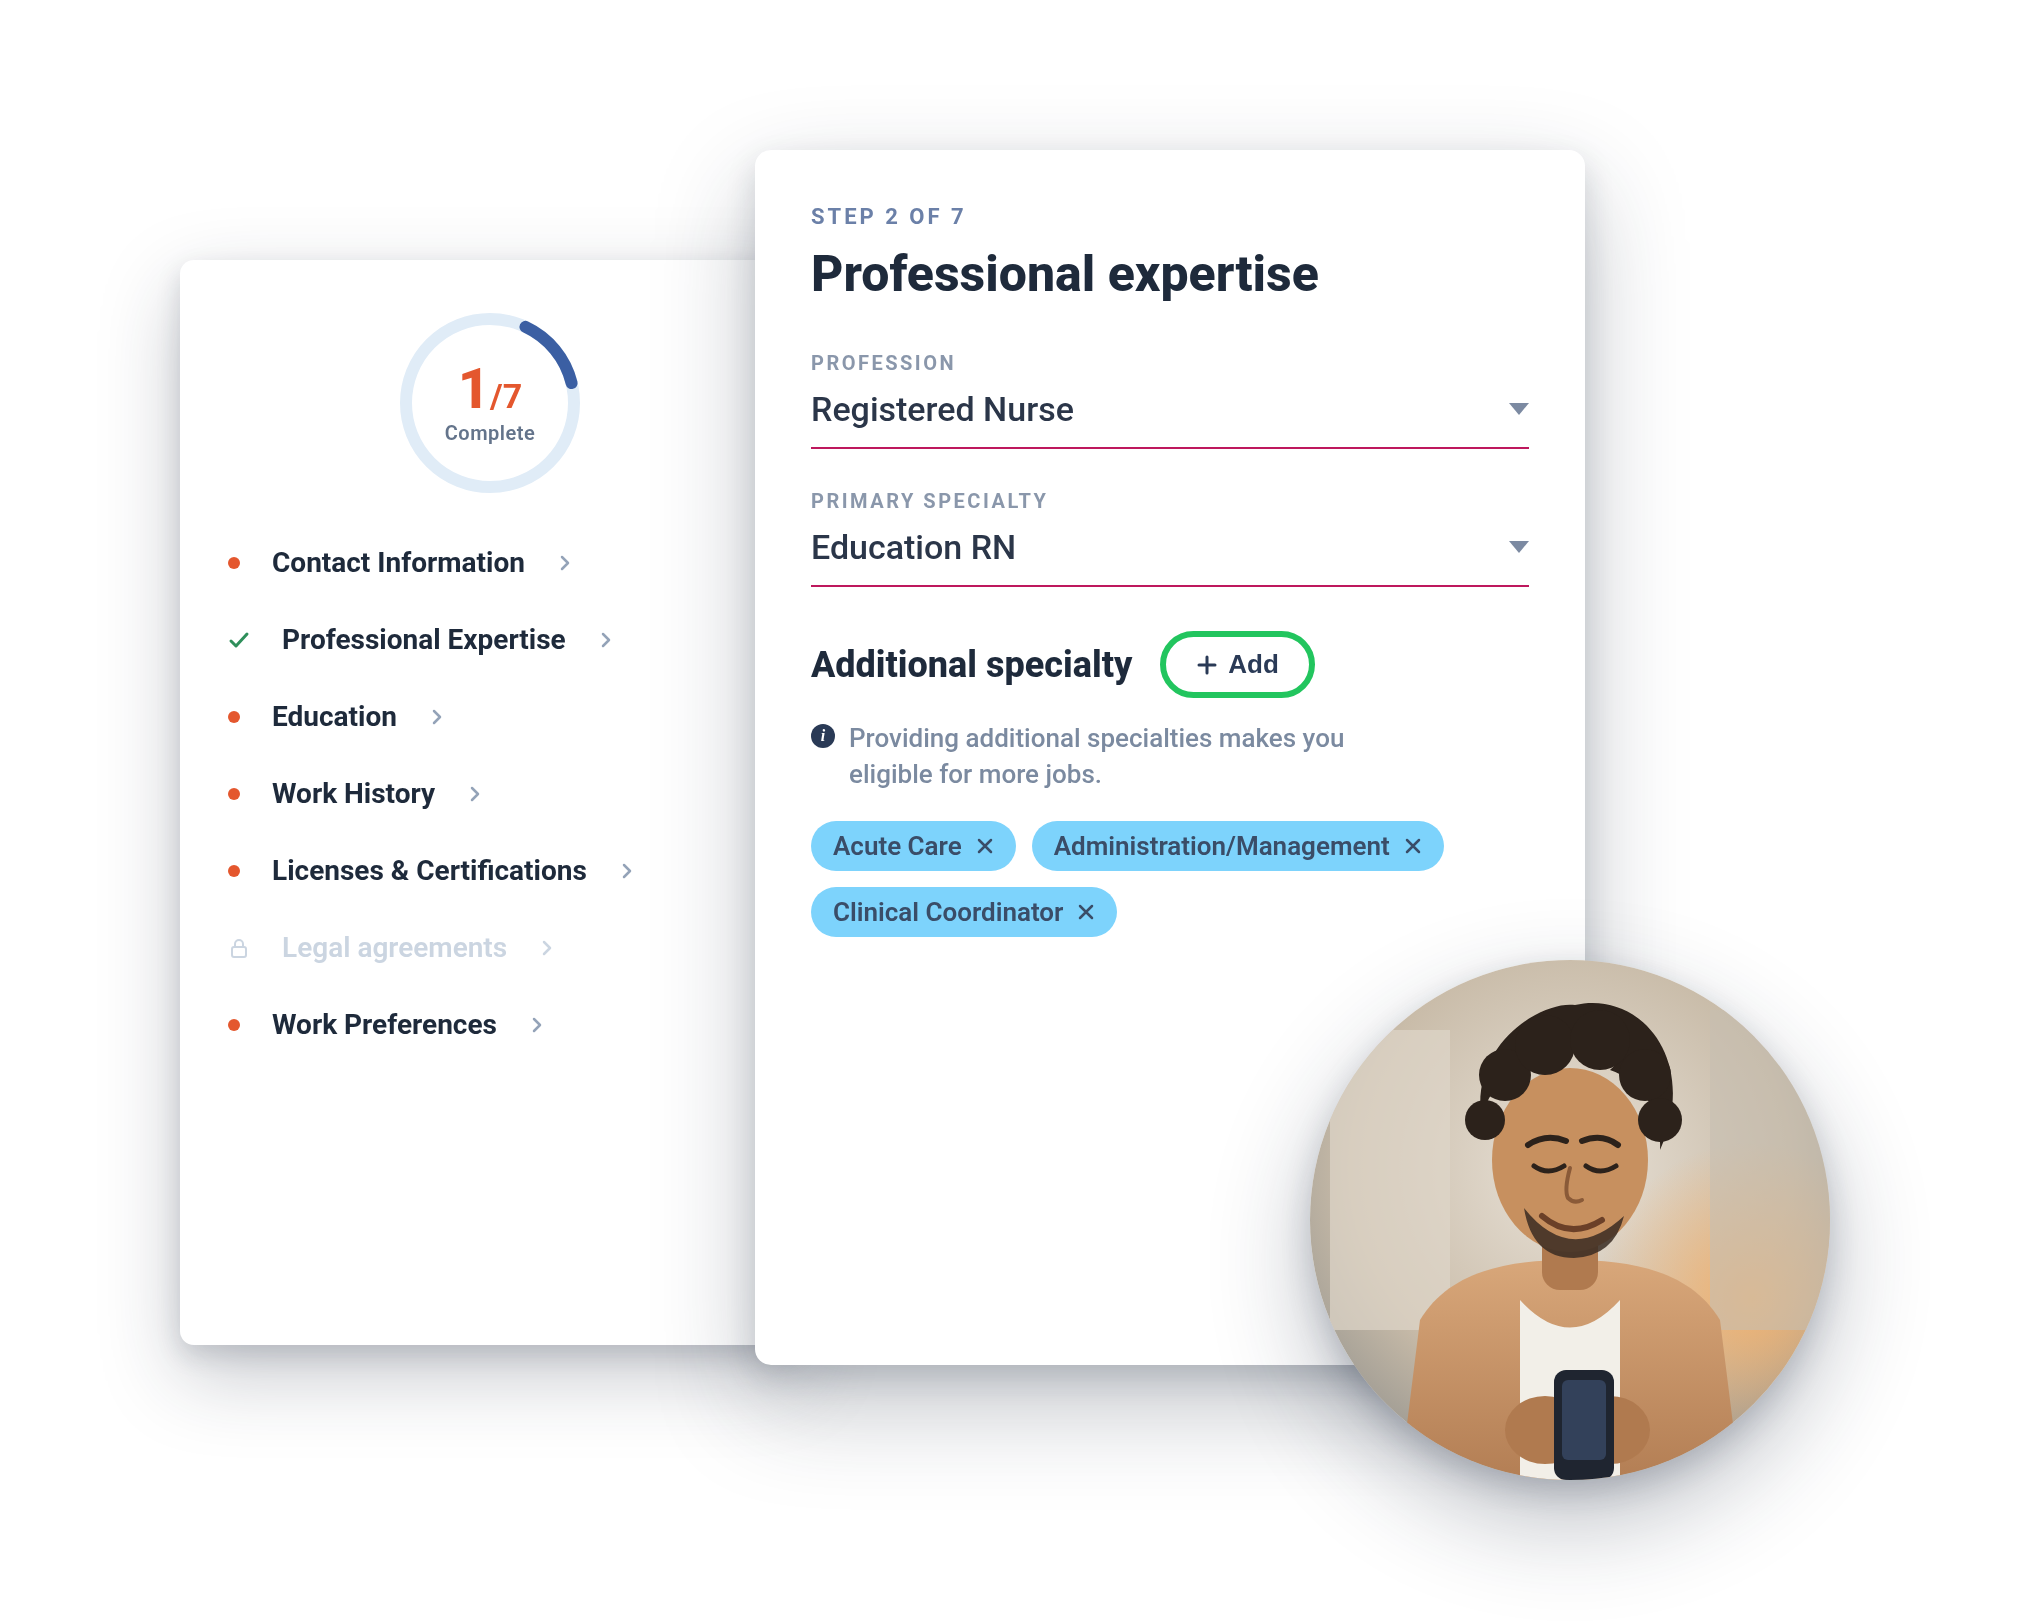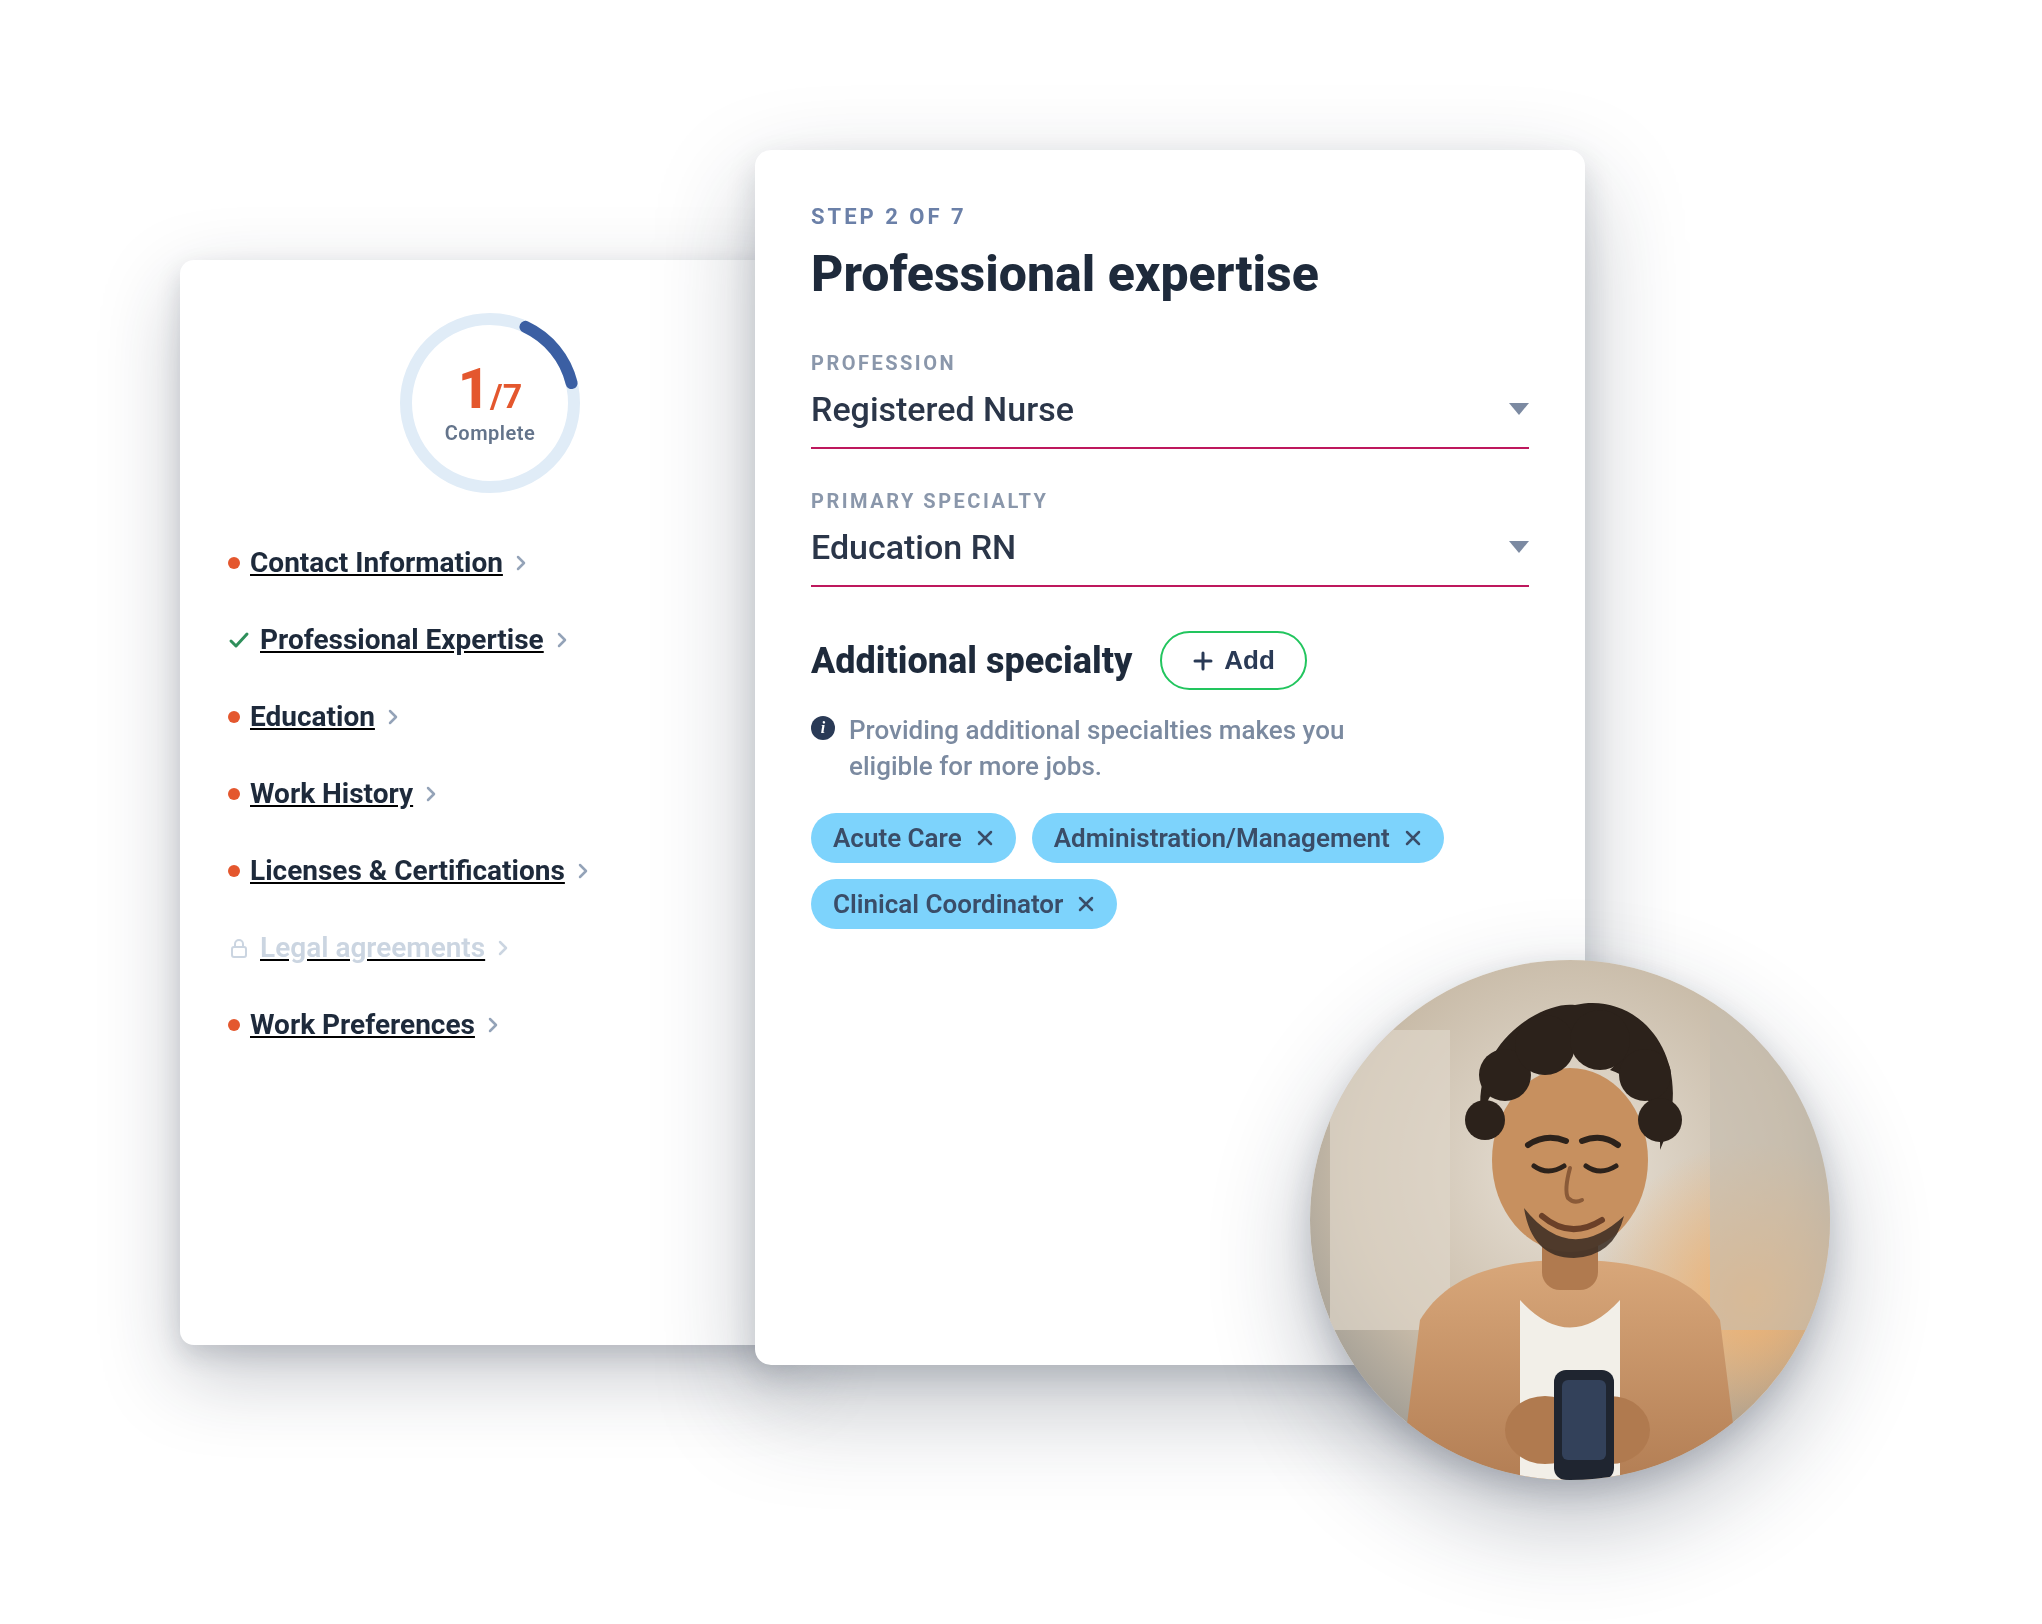--- a/index.html
+++ b/index.html
@@ -48,23 +48,22 @@
   .progress-num {
     font-size: 56px; font-weight: 800; color: #e4572e; line-height: 1;
   }
   .progress-slash { font-size: 34px; font-weight: 700; color: #e4572e; }
   .progress-total { font-size: 34px; font-weight: 700; color: #e4572e; }
   .progress-label {
     font-size: 20px; font-weight: 600; color: #64748b; margin-top: 4px; letter-spacing: 0.5px;
   }
   .nav-list { display: flex; flex-direction: column; gap: 44px; }
   .nav-item {
-    display: flex; align-items: center; gap: 10px;
+    display: flex; align-items: center; gap: 32px;
     cursor: pointer;
-    text-decoration: underline;
   }
   .nav-item.locked { cursor: default; }
   .bullet-dot {
     width: 12px; height: 12px; border-radius: 50%; background: #e4572e; flex-shrink: 0;
   }
   .check-icon { width: 22px; height: 22px; flex-shrink: 0; }
   .lock-icon  { width: 22px; height: 22px; flex-shrink: 0; color: #cbd5e1; }
   .nav-label {
     font-size: 28px; font-weight: 700; color: #1e2a3b;
   }
@@ -118,21 +117,21 @@
   }
   .section-row {
     display: flex; align-items: center; gap: 28px;
     margin: 44px 0 22px 0;
   }
   .section-heading {
     font-size: 36px; font-weight: 800; color: #1e2a3b;
   }
   .add-btn {
     display: inline-flex; align-items: center; gap: 10px;
-    border: 2px solid #22c55e; border-radius: 999px;
+    border: 6px solid #22c55e; border-radius: 999px;
     padding: 12px 30px; background: #fff;
     font-size: 26px; font-weight: 700; color: #2a3a56;
     cursor: pointer;
   }
   .plus { width: 22px; height: 22px; }
   .info-row {
     display: flex; align-items: flex-start; gap: 14px;
     margin-bottom: 28px;
   }
   .info-icon {

